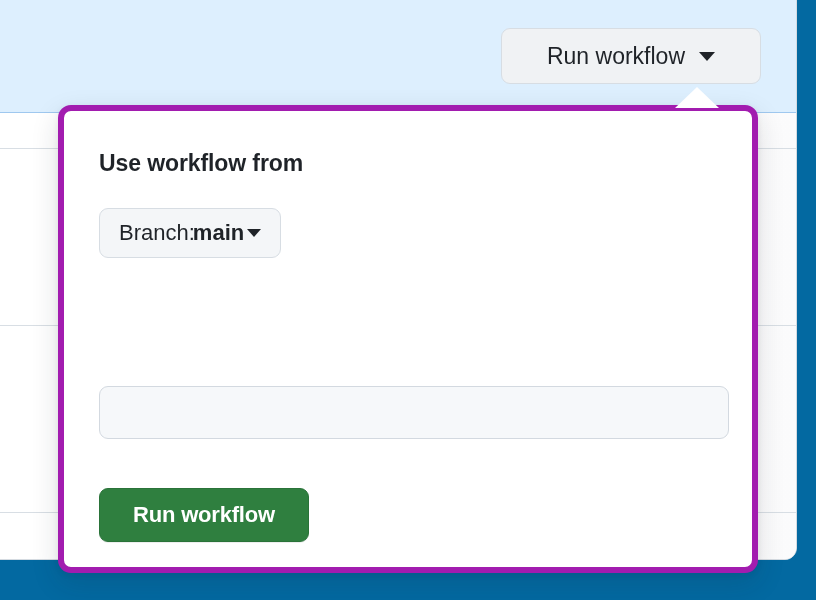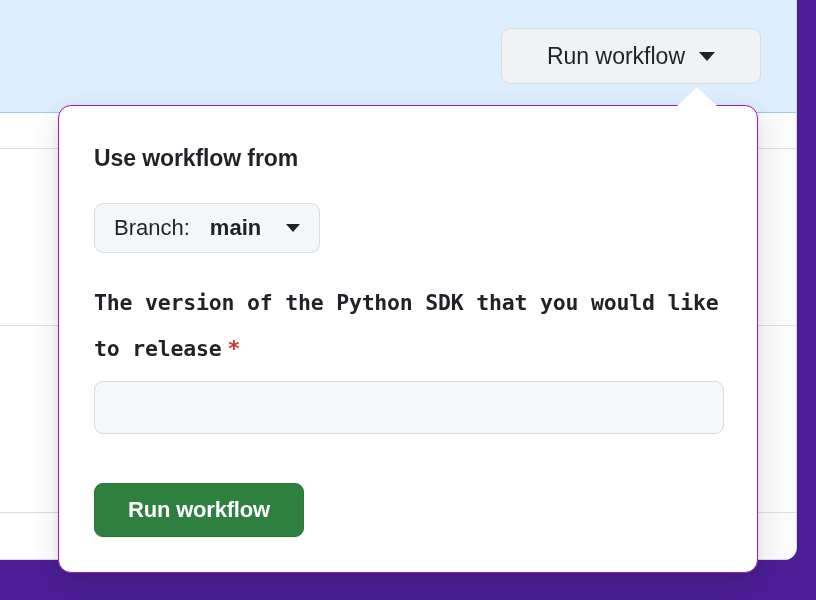--- a/index.html
+++ b/index.html
@@ -13,21 +13,21 @@
     overflow: hidden;
     background: #ffffff;
     font-family: "Liberation Sans", sans-serif;
     -webkit-font-smoothing: antialiased;
   }
 
   .screen {
     position: relative;
     width: 816px;
     height: 600px;
-    background: #4c1d95;
+    background: #0369a1;
   }
 
   
   .content-panel {
     position: absolute;
     left: -60px;
     top: -40px;
     width: 857px;
     height: 600px;
     background: #ffffff;
@@ -104,21 +104,21 @@
     z-index: 6;
   }
 
   .popover {
     position: absolute;
     left: 58px;
     top: 105px;
     width: 700px;
     height: 468px;
     background: #ffffff;
-    border: 1px solid #a21caf;
+    border: 6px solid #a21caf;
     border-radius: 13px;
     box-sizing: border-box;
     box-shadow: 0 10px 28px rgba(31, 35, 40, 0.14), 0 2px 6px rgba(31, 35, 40, 0.07);
     z-index: 5;
   }
 
   .popover-inner {
     position: relative;
     width: 100%;
     height: 100%;
@@ -140,21 +140,21 @@
     left: 35px;
     top: 97px;
     height: 50px;
     padding: 0 19px;
     box-sizing: border-box;
     background: #f4f6f8;
     border: 1px solid #d7dde3;
     border-radius: 9px;
     display: flex;
     align-items: center;
-    gap: 24px;
+    gap: 2px;
     cursor: pointer;
   }
   .branch-select .bs-prefix {
     font-size: 22px;
     color: #1f2328;
   }
   .branch-select .bs-value {
     font-size: 22px;
     font-weight: 600;
     color: #1f2328;
@@ -255,23 +255,20 @@
     <div class="popover-inner">
 
       <div class="field-heading">Use workflow from</div>
 
       <div class="branch-select">
         <span class="bs-prefix">Branch:</span>
         <span class="bs-value">main</span>
         <span class="caret-down-sm"></span>
       </div>
 
-      <div class="input-label">
-        <span>The version of the Python SDK that you would like to release</span><span class="req-star">*</span>
-      </div>
 
       <input class="text-input" type="text" placeholder="" style="">
 
       <button class="submit-btn">Run workflow</button>
 
     </div>
   </div>
 
 </div>
 

